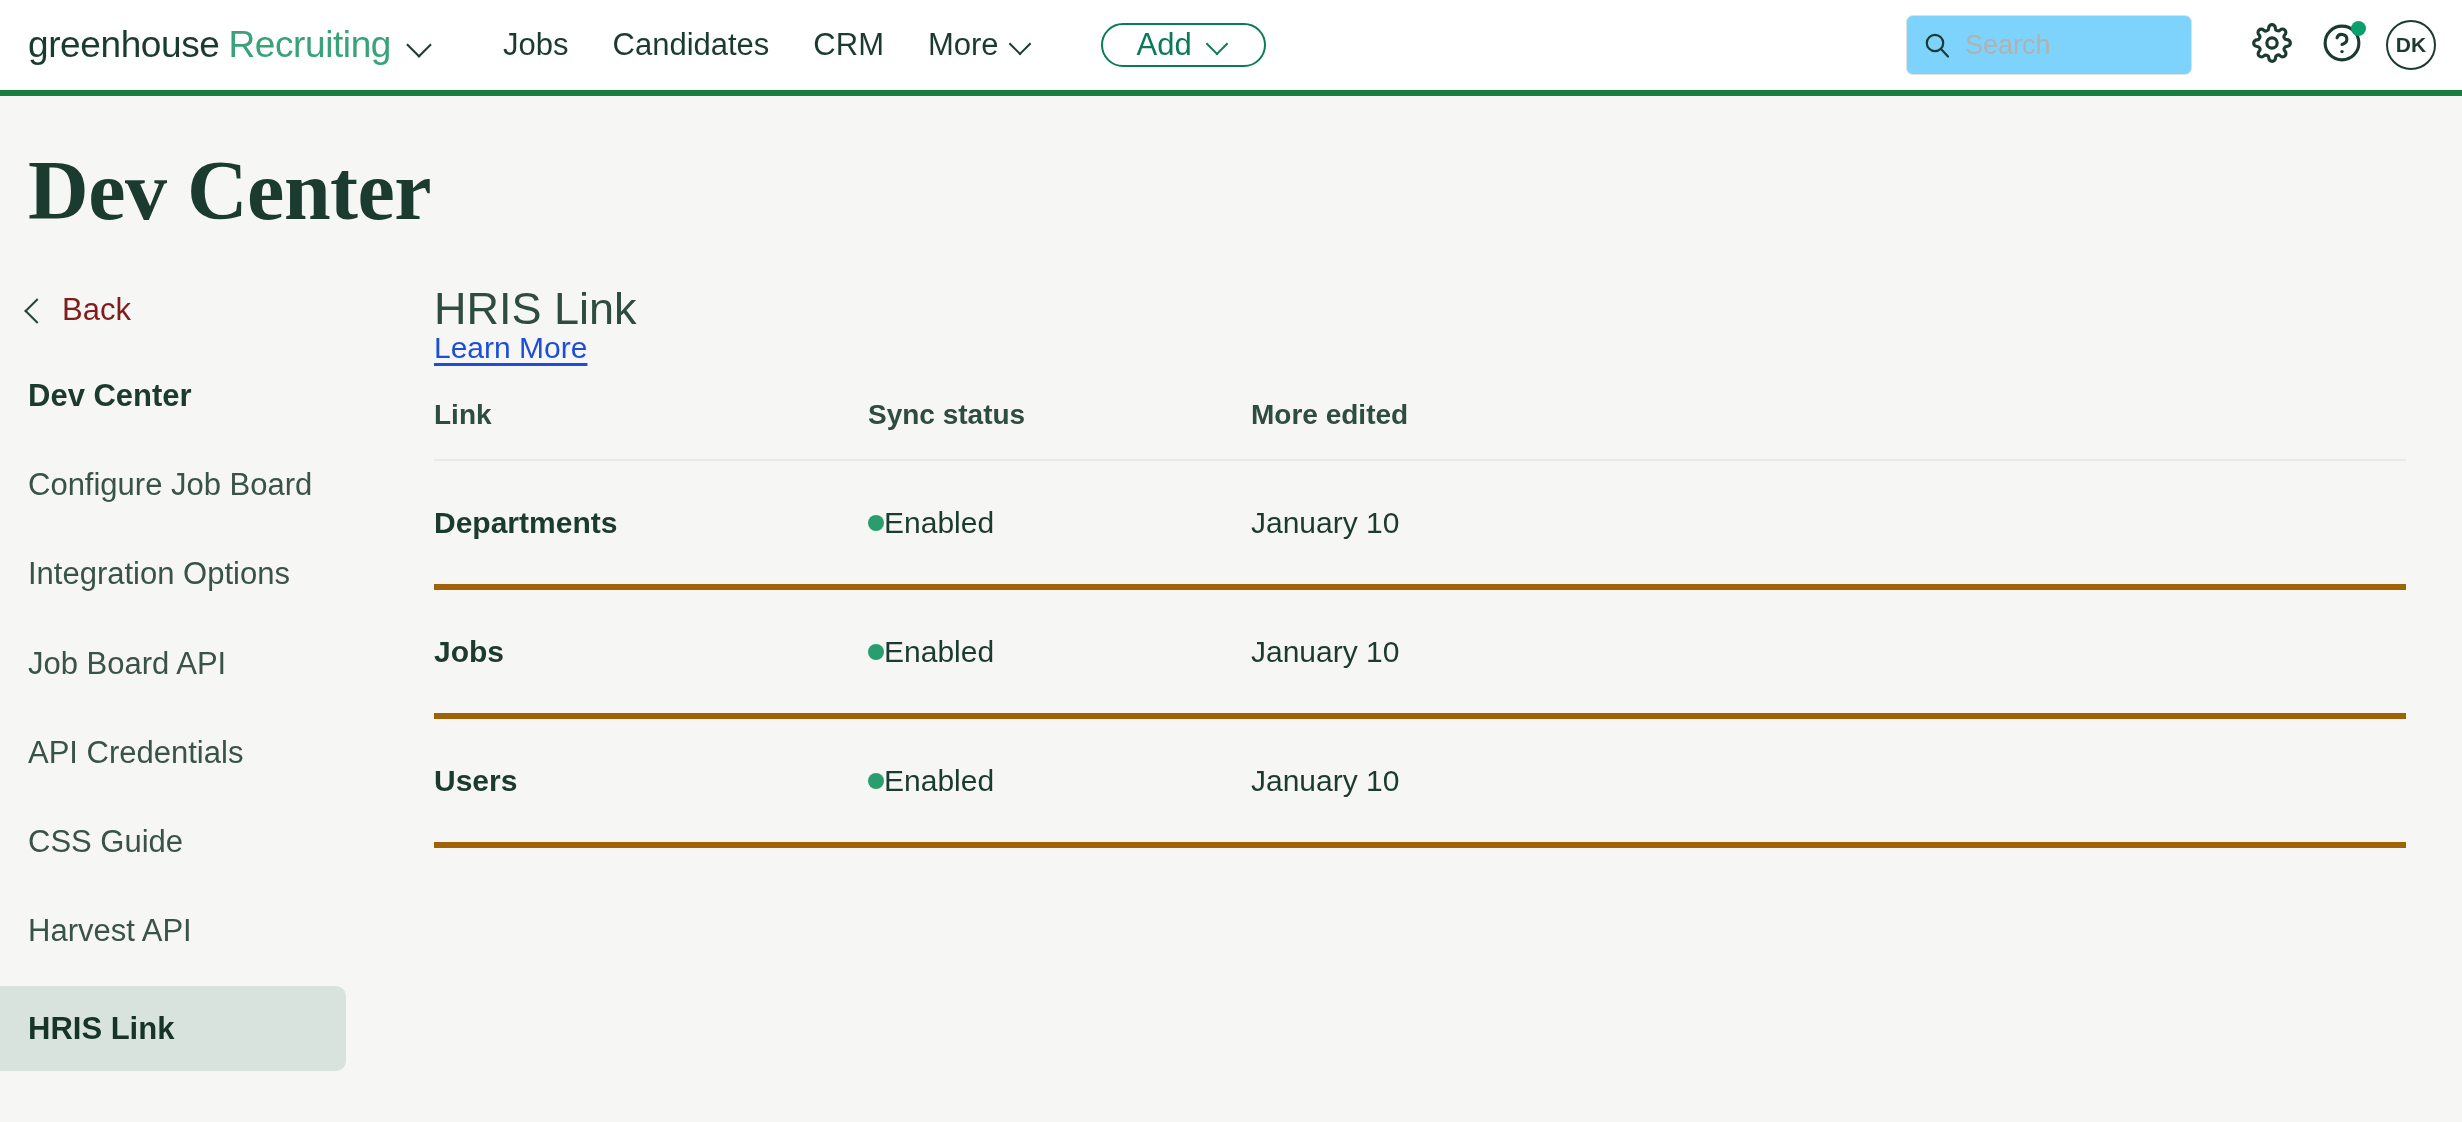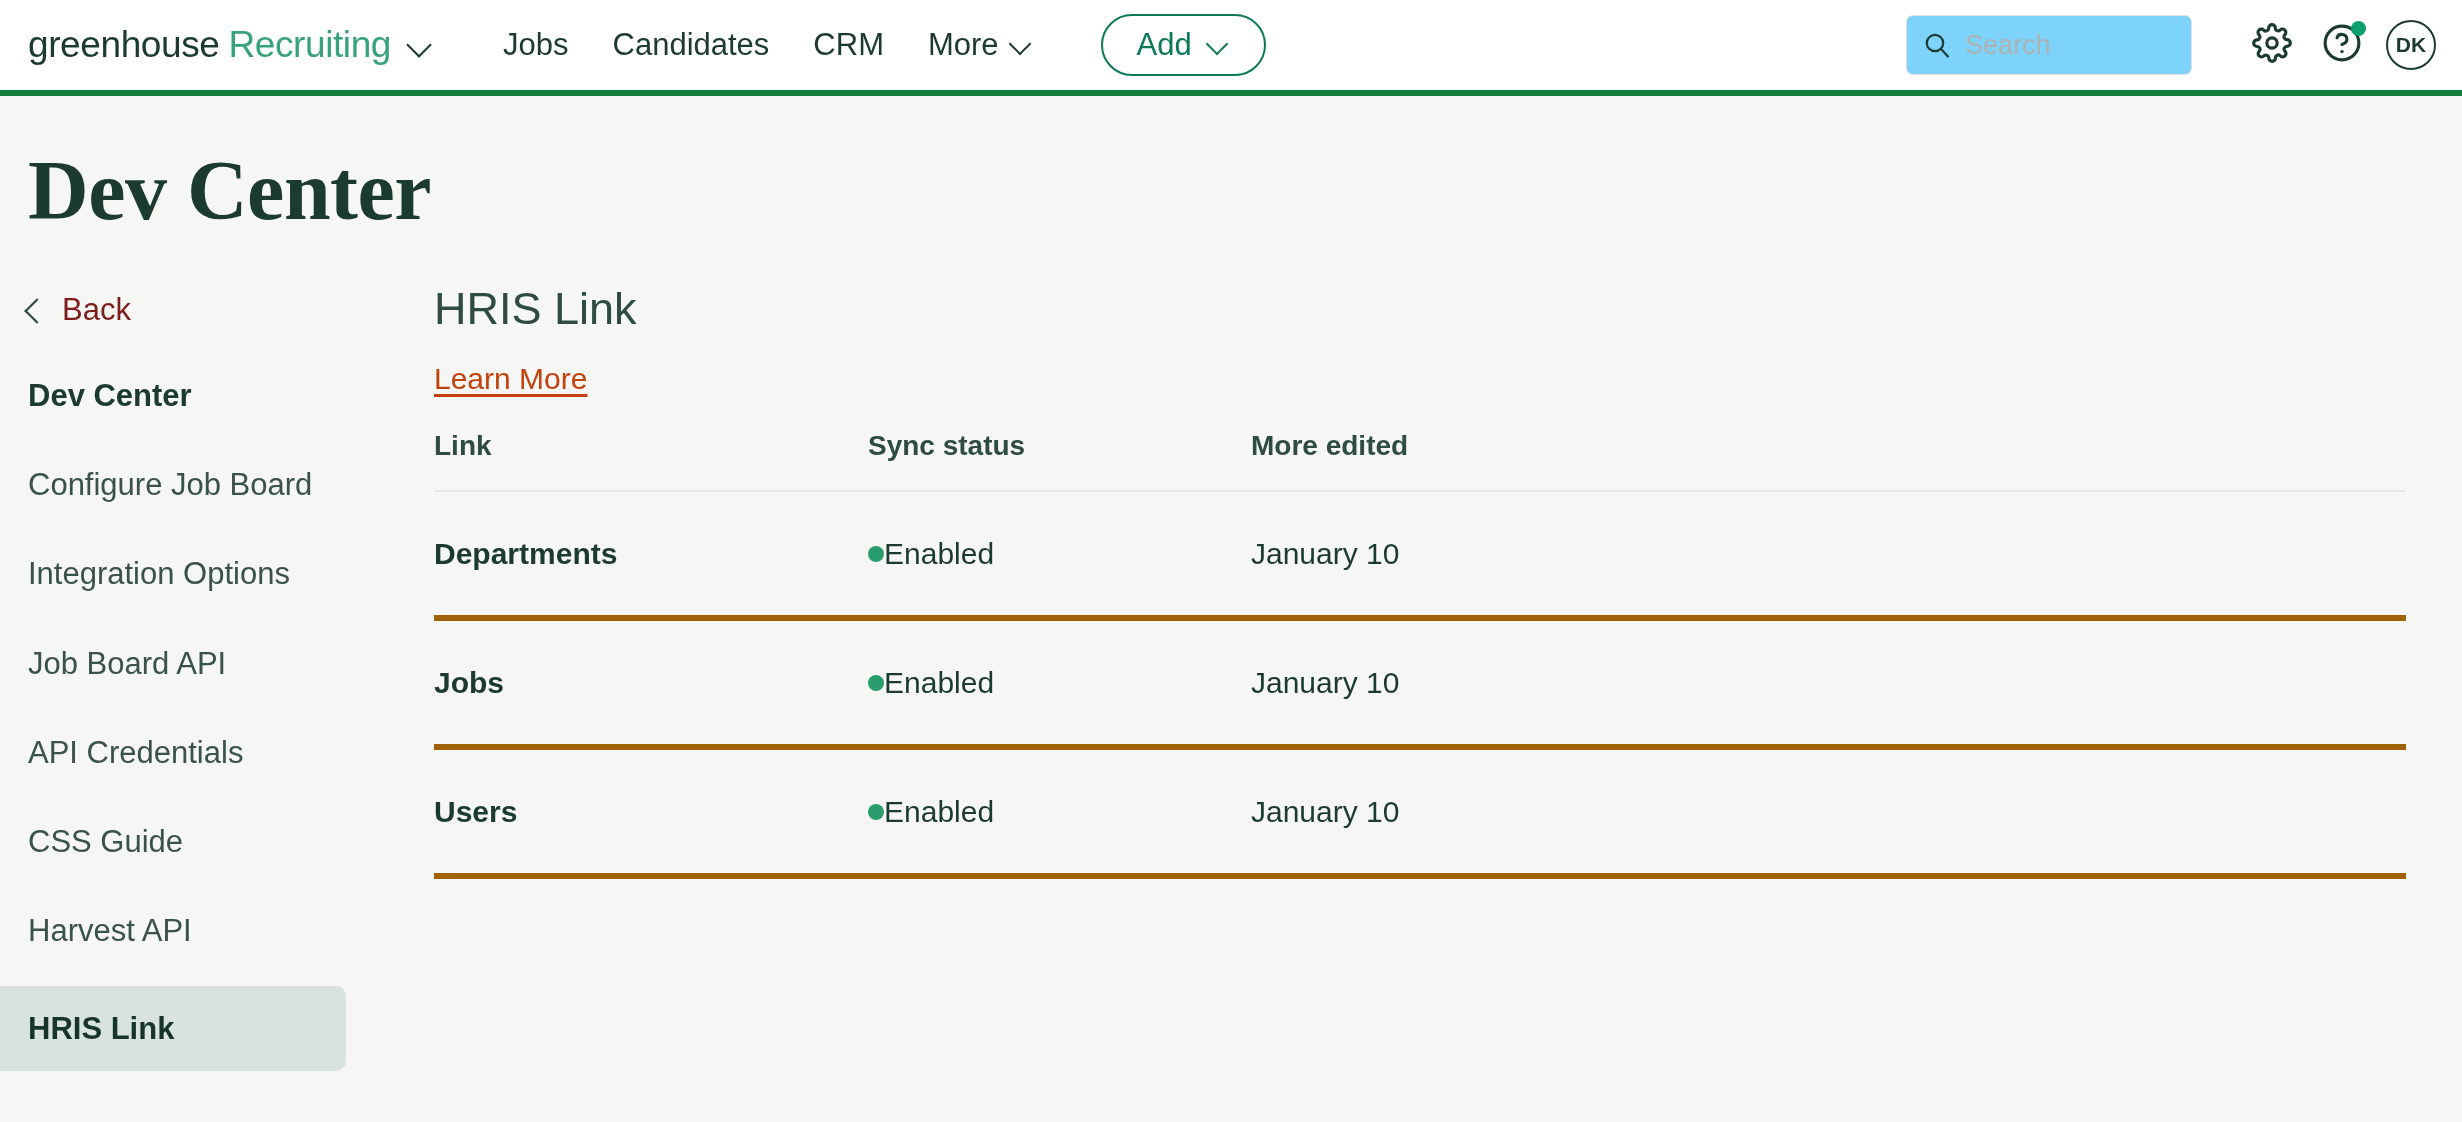--- a/index.html
+++ b/index.html
@@ -60,21 +60,21 @@
     cursor: pointer;
     white-space: nowrap;
     display: flex;
     align-items: center;
   }
   .navlink .caret { margin-left: 10px; width: 24px; height: 22px; }
   .navlink .caret::after { width: 14px; height: 14px; border-width: 2.4px; top: 2px; }
 
   .add-btn {
     margin-left: 68px;
-    height: 62px;
+    height: 44px;
     padding: 0 34px;
     border: 2.5px solid #0c7a58;
     border-radius: 40px;
     background: #ffffff;
     color: #0c7a58;
     font-size: 31px;
     font-family: "Liberation Sans", sans-serif;
     display: flex;
     align-items: center;
     cursor: pointer;
@@ -222,23 +222,22 @@
   }
   .section-title {
     font-size: 45px;
     color: #2e4c3f;
     font-weight: 400;
     margin: -6px 0 0 0;
     line-height: 1;
   }
   .learn-more {
     display: inline-block;
-    margin-top: 31px;
     font-size: 30px;
-    color: #c2410c;
+    color: #1d4ed8;
     text-decoration: underline;
     text-underline-offset: 5px;
     cursor: pointer;
   }
   table.hris {
     width: 1972px;
     border-collapse: collapse;
     margin-top: 34px;
     table-layout: fixed;
   }

